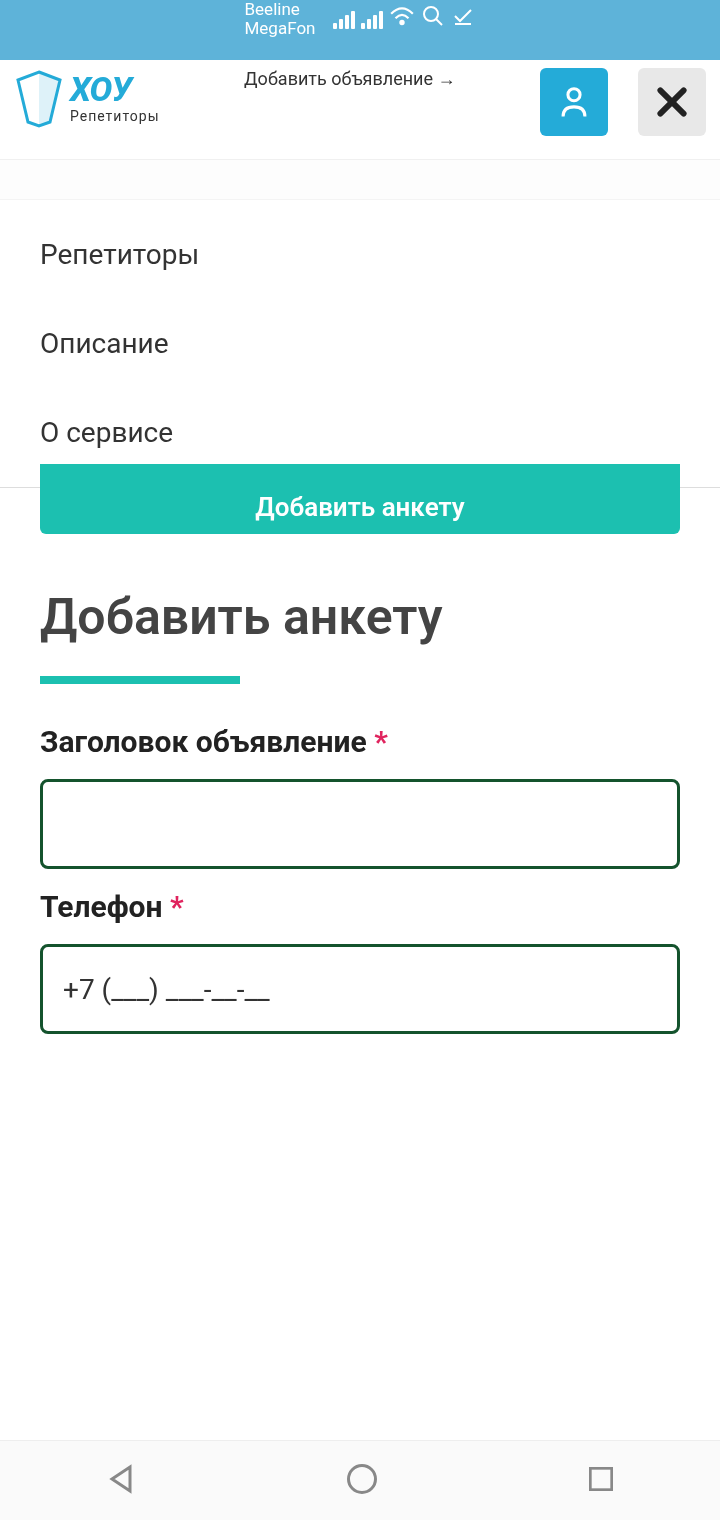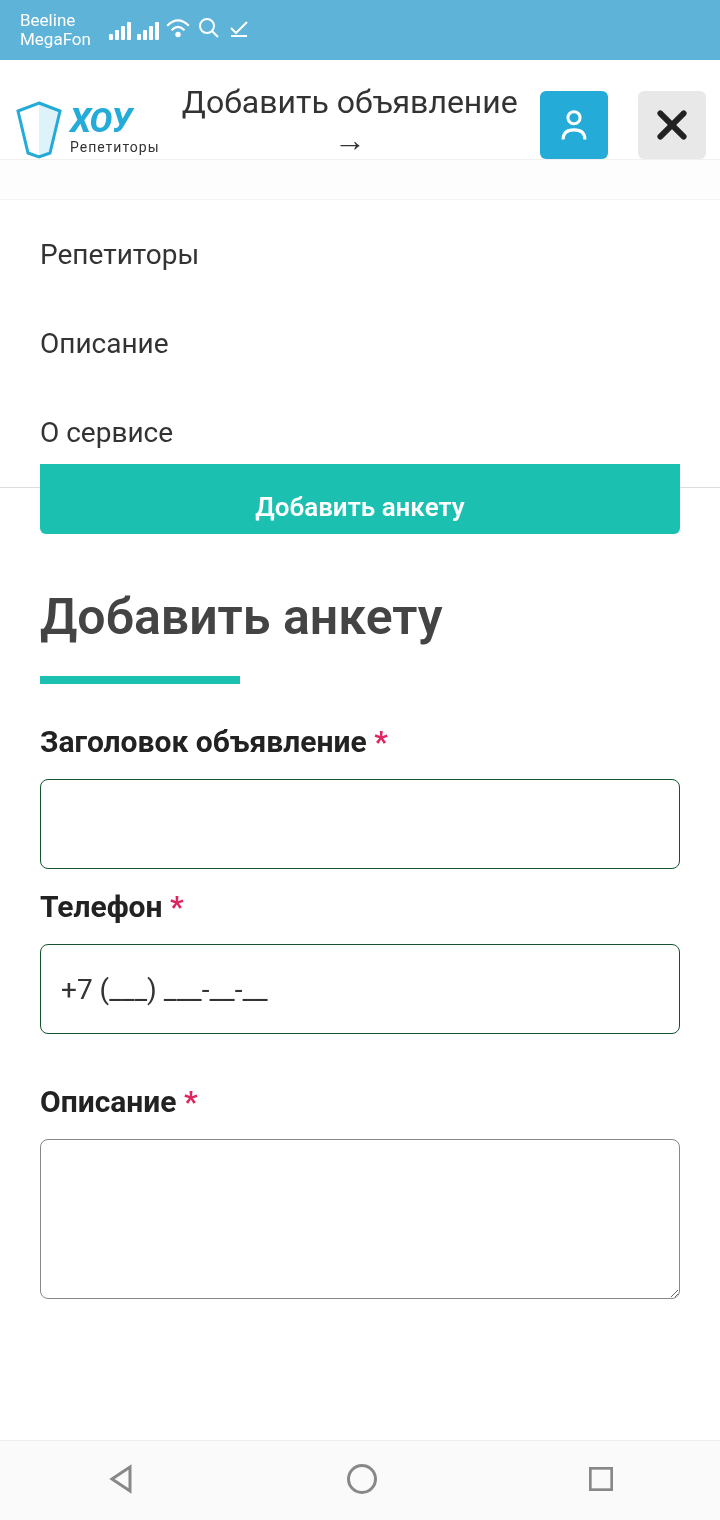--- a/index.html
+++ b/index.html
@@ -1,58 +1,58 @@
 <!DOCTYPE html>
 <html><head>
   <meta charset="utf-8">
   <style>
     * { margin: 0; padding: 0; box-sizing: border-box; font-family: -apple-system, BlinkMacSystemFont, 'Segoe UI', Roboto, sans-serif; }
     body { width: 720px; height: 1520px; background: #fff; overflow: hidden; position: relative; }
     
-    .status-bar { height: 60px; background: #5eb3d9; display: flex; align-items: center; justify-content: space-between; padding: 0 20px; color: #fff; font-size: 20px; }
+    .status-bar { height: 60px; background: #5eb3d9; display: flex; align-items: center; justify-content: space-between; padding: 0 20px; color: #fff; font-size: 20px; flex-direction: column; }
     .status-left { display: flex; align-items: center; gap: 8px; }
     .carriers { font-size: 17px; line-height: 1.1; }
     .status-icons-left { display: flex; align-items: center; gap: 6px; margin-left: 10px; }
     .status-right { display: flex; align-items: center; gap: 10px; }
     .signal-bars { display: flex; align-items: flex-end; gap: 2px; height: 20px; }
     .signal-bars span { width: 4px; background: #fff; border-radius: 1px; }
     .signal-bars span:nth-child(1) { height: 6px; }
     .signal-bars span:nth-child(2) { height: 10px; }
     .signal-bars span:nth-child(3) { height: 14px; }
     .signal-bars span:nth-child(4) { height: 18px; }
     .battery-box { width: 40px; height: 20px; border: 2px solid #fff; border-radius: 3px; position: relative; }
     .battery-box::after { content: ''; position: absolute; right: -5px; top: 4px; width: 3px; height: 8px; background: #fff; border-radius: 1px; }
     .battery-fill { width: 70%; height: 100%; background: #fff; }
     
-    .header { height: 100px; background: #fff; display: flex; align-items: flex-end; padding: 0 14px; gap: 20px; border-bottom: 1px solid #f0f0f0; }
+    .header { height: 100px; background: #fff; display: flex; align-items: flex-start; padding: 8px 14px; gap: 20px; border-bottom: 1px solid #f0f0f0; }
     .logo-wrap { display: flex; align-items: center; gap: 6px; }
     .logo-shape { width: 50px; height: 60px; }
     .logo-text { display: flex; flex-direction: column; }
     .logo-brand { color: #24abd8; font-size: 34px; font-weight: 800; font-style: italic; letter-spacing: -1px; line-height: 1; }
     .logo-sub { color: #333; font-size: 14px; letter-spacing: 1px; margin-top: 2px; }
-    .add-link { color: #333; font-size: 32px; flex: 1; text-align: center; }
+    .add-link { color: #333; font-size: 18px; flex: 1; text-align: center; }
     .user-btn { width: 68px; height: 68px; background: #24abd8; display: flex; align-items: center; justify-content: center; border-radius: 6px; }
     .close-btn { width: 68px; height: 68px; background: #e8e8e8; display: flex; align-items: center; justify-content: center; border-radius: 6px; margin-left: 10px; }
     
     .bg-pattern { height: 40px; background: #fafafa; opacity: 0.3; border-bottom: 1px solid #ddd; }
     
     .nav-menu { background: #fff; padding: 10px 0; border-bottom: 1px solid #ddd; }
     .nav-item { padding: 28px 40px; font-size: 28px; color: #333; }
     
     .add-banner { height: 70px; margin: 0 40px; background: #1cc0b0; color: #fff; display: flex; align-items: center; justify-content: center; font-size: 26px; font-weight: 600; position: relative; top: -24px; border-radius: 0 0 6px 6px; }
     .add-banner span { position: relative; top: 8px; }
     
     .content { padding: 0 40px; }
     .page-title { font-size: 50px; font-weight: 600; color: #444; margin-top: 30px; }
     .title-underline { width: 200px; height: 8px; background: #1cc0b0; margin-top: 30px; margin-bottom: 40px; }
     
     .field-group { margin-bottom: 20px; }
     .field-label { font-size: 30px; font-weight: 700; color: #222; margin-bottom: 20px; }
     .req-star { color: #e0245e; }
-    .text-input { width: 100%; height: 90px; border: 1px solid #14532d; border-radius: 8px; padding: 12px 20px; font-size: 28px; color: #333; }
+    .text-input { width: 100%; height: 90px; border: 3px solid #14532d; border-radius: 8px; padding: 12px 20px; font-size: 28px; color: #333; }
     .textarea-input { width: 100%; height: 160px; border: 1px solid #888; border-radius: 8px; padding: 20px; font-size: 28px; color: #333; }
     
     .android-nav { position: absolute; bottom: 0; left: 0; right: 0; height: 80px; background: #fafafa; display: flex; align-items: center; justify-content: space-around; border-top: 1px solid #eee; }
   </style>
 </head>
 <body>
 
 <div class="status-bar">
   <div class="status-left">
     <div class="carriers">
@@ -146,27 +146,20 @@
   </div>
 
   <div class="field-group">
     <div class="field-label">
       <span>Телефон</span>
       <span class="req-star">*</span>
     </div>
     <input type="text" class="text-input" value="+7 (___) ___-__-__" style="">
   </div>
 
-  <div class="field-group" style="margin-top:50px;">
-    <div class="field-label">
-      <span>Описание</span>
-      <span class="req-star">*</span>
-    </div>
-    <textarea class="textarea-input" style=""></textarea>
-  </div>
 </div>
 
 <div class="android-nav">
   <div>
     <svg width="36" height="36" viewBox="0 0 24 24" fill="none" stroke="#888" stroke-width="2">
       <polygon points="18,4 18,20 6,12"></polygon>
     </svg>
   </div>
   <div>
     <svg width="36" height="36" viewBox="0 0 24 24" fill="none" stroke="#888" stroke-width="2">

